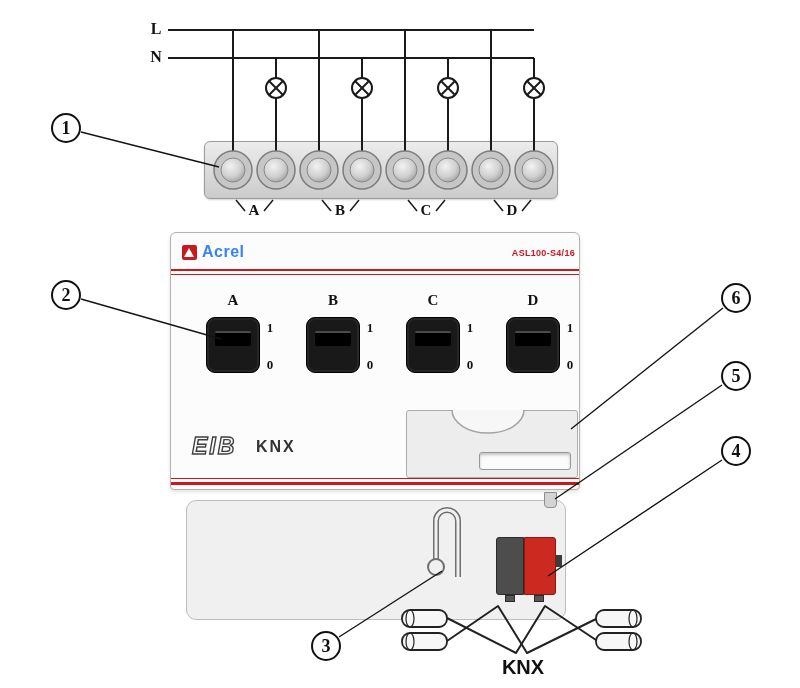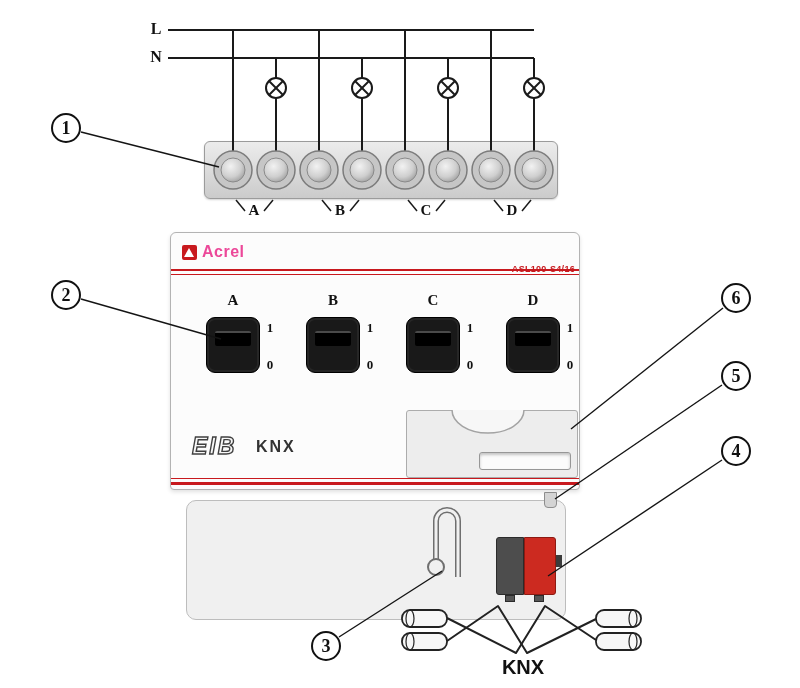--- a/index.html
+++ b/index.html
@@ -11,21 +11,21 @@
   .lbl{font-family:"Liberation Serif","DejaVu Serif",serif;font-weight:bold;color:#111;text-align:center}
   .strip{background:linear-gradient(#ececec,#cbcbcb);border:1px solid #9b9b9b;border-radius:6px;
          box-shadow:0 1px 2px rgba(0,0,0,.18)}
   .body-main{background:#fcfcfc;border:1px solid #b3b3b3;border-radius:6px 6px 4px 4px;
          box-shadow:0 2px 4px rgba(0,0,0,.12)}
   .stripe{background:#c8191e}
   .brand{display:flex;align-items:center;gap:5px}
   .brand-mark{width:15px;height:15px;background:#c8191e;border-radius:2px;position:relative;display:inline-block}
   .brand-mark::after{content:"";position:absolute;left:2px;top:3px;border-left:5px solid transparent;
          border-right:5px solid transparent;border-bottom:9px solid #fff}
-  .brand-text{font-size:16px;font-weight:bold;color:#ec4899;letter-spacing:.5px}
+  .brand-text{font-size:16px;font-weight:bold;color:#3b82f6;letter-spacing:.5px}
   .model{font-size:9px;font-weight:bold;color:#c8191e;text-align:right;letter-spacing:.3px}
   .switch{width:54px;height:56px;background:#191919;border:1px solid #000;border-radius:9px;
          box-shadow:inset 0 0 0 2px #262626}
   .rocker{position:absolute;left:8px;right:8px;top:13px;height:15px;background:#000;
          border-top:2px solid #4a4a4a;border-radius:2px}
   .chan-label{font-size:15px}
   .term-label{font-size:15px}
   .pos{font-size:13px;width:12px}
   .powlabel{font-size:16px;width:18px}
   .eib{font-size:23px;font-weight:bold;font-style:italic;letter-spacing:2px;color:#f8f8f8;
@@ -62,21 +62,21 @@
 
   <div class="stripe" style="left:171px;top:269px;width:408px;height:2px;"></div>
   <div class="stripe" style="left:171px;top:274px;width:408px;height:1px;"></div>
   <div class="stripe" style="left:171px;top:478px;width:408px;height:1px;"></div>
   <div class="stripe" style="left:171px;top:482px;width:408px;height:3px;"></div>
 
   <div class="brand" style="left:182px;top:243px;">
     <span class="brand-mark"></span>
     <span class="brand-text">Acrel</span>
   </div>
-  <div class="model" style="left:420px;top:264px;width:155px;">ASL100-S4/16</div>
+  <div class="model" style="left:420px;top:248px;width:155px;">ASL100-S4/16</div>
 
   <div class="lbl chan-label" style="left:221px;top:292px;width:24px;">A</div>
   <div class="lbl chan-label" style="left:321px;top:292px;width:24px;">B</div>
   <div class="lbl chan-label" style="left:421px;top:292px;width:24px;">C</div>
   <div class="lbl chan-label" style="left:521px;top:292px;width:24px;">D</div>
 
   <div class="switch" style="left:206px;top:317px;">
       <div class="rocker"></div>
     </div>
   <div class="lbl pos" style="left:264px;top:320px;">1</div>

